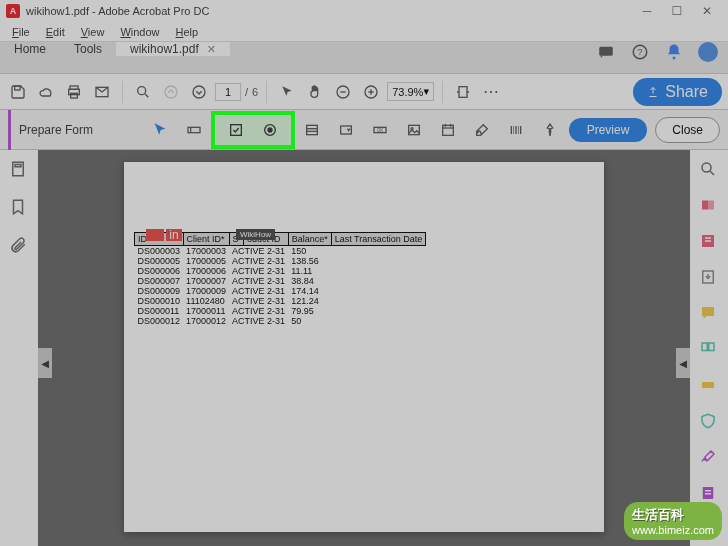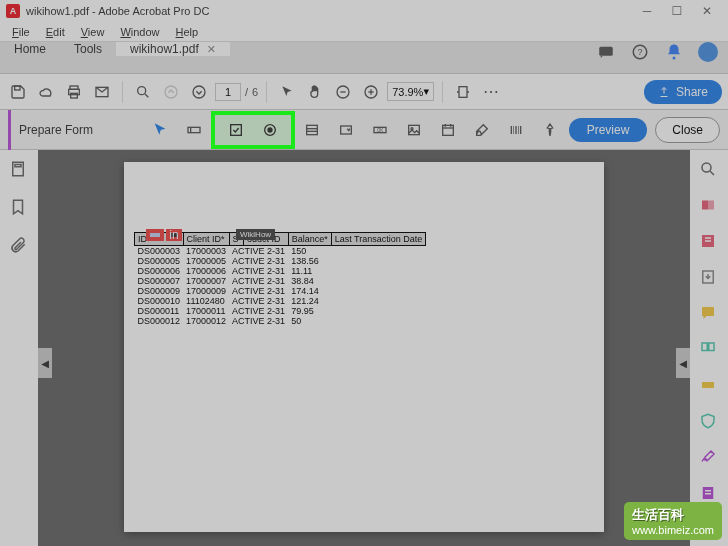--- a/index.html
+++ b/index.html
@@ -25,21 +25,21 @@
 .tabbar .right-icons .bell { color: #3b82f6; }
 .tabbar .right-icons .avatar { width: 20px; height: 20px; border-radius: 50%; background: #4a90e2; }
 
 .toolbar { height: 36px; background: #fff; border-bottom: 1px solid #ccc; display: flex; align-items: center; padding: 0 6px; gap: 4px; }
 .toolbar .tool-ico { width: 24px; height: 24px; display: flex; align-items: center; justify-content: center; color: #555; border-radius: 3px; }
 .toolbar .sep { width: 1px; height: 22px; background: #ddd; margin: 0 4px; }
 .toolbar .page-num input { width: 26px; text-align: center; border: 1px solid #ccc; font-size: 11px; padding: 2px; }
 .toolbar .page-num { font-size: 11px; color: #555; display: flex; align-items: center; gap: 4px; }
 .toolbar .zoom-sel { font-size: 11px; border: 1px solid #ccc; padding: 2px 4px; background: #fff; display: flex; align-items: center; }
 .toolbar .spacer { flex: 1; }
-.toolbar .share-btn { background: #2680eb; color: #fff; border-radius: 14px; padding: 5px 14px; font-size: 12px; display: flex; align-items: center; gap: 6px; }
+.toolbar .share-btn { background: #2680eb; color: #fff; border-radius: 14px; padding: 5px 14px; font-size: 16px; display: flex; align-items: center; gap: 6px; }
 
 .formbar { height: 40px; background: #f5f5f5; border-bottom: 1px solid #ccc; display: flex; align-items: center; padding: 0 8px; }
 .formbar .label { font-size: 12px; color: #333; font-weight: 500; border-left: 3px solid #b84dd6; padding-left: 8px; height: 40px; display: flex; align-items: center; }
 .formbar .spacer1 { width: 50px; }
 .formbar .form-ico { width: 26px; height: 26px; display: flex; align-items: center; justify-content: center; color: #555; margin: 0 4px; border: 1px solid transparent; }
 .formbar .form-ico svg { width: 16px; height: 16px; }
 .formbar .arrow { color: #2680eb; }
 .formbar .highlight-box { border: 4px solid #1ae81a; padding: 2px 4px; display: flex; align-items: center; background: rgba(30,232,30,0.1); }
 .formbar .spacer { flex: 1; }
 .formbar .preview-btn { background: #2680eb; color: #fff; border-radius: 14px; padding: 5px 18px; font-size: 12px; }
@@ -50,32 +50,32 @@
 .left-rail .rail-ico { width: 20px; height: 20px; color: #666; }
 .page-area { flex: 1; display: flex; align-items: flex-start; justify-content: center; padding: 12px 0; position: relative; }
 .page-scroll-l, .page-scroll-r { position: absolute; top: 50%; width: 14px; height: 30px; background: #ccc; display: flex; align-items: center; justify-content: center; font-size: 10px; color: #333; }
 .page-scroll-l { left: 0; }
 .page-scroll-r { right: 0; }
 
 .page { width: 480px; height: 370px; background: #fff; box-shadow: 0 2px 8px rgba(0,0,0,0.4); padding: 70px 10px 10px 10px; font-size: 9px; position: relative; }
 .data-table { border-collapse: collapse; }
 .data-table th { border: 1px solid #000; padding: 1px 3px; background: #ddd; font-size: 9px; text-align: left; font-weight: normal; }
 .data-table td { padding: 0 3px; font-size: 9px; white-space: nowrap; }
-.field-overlay { position: absolute; border: 4px solid #ef4444; background: rgba(180,200,255,0.6); font-size: 12px; display: flex; align-items: center; justify-content: center; }
+.field-overlay { position: absolute; border: 6px solid #ef4444; background: rgba(180,200,255,0.6); font-size: 12px; display: flex; align-items: center; justify-content: center; }
 .fo1 { top: 67px; left: 22px; width: 18px; height: 12px; }
 .fo2 { top: 67px; left: 42px; width: 16px; height: 12px; background: #333; color: #fff; }
 .fo-tip { position: absolute; top: 67px; left: 112px; background: #444; color: #fff; font-size: 8px; padding: 1px 4px; }
 
 .right-rail { width: 38px; background: #fff; display: flex; flex-direction: column; align-items: center; padding-top: 10px; gap: 16px; }
 .right-rail .rrail-ico { width: 20px; height: 20px; }
 
 .dim-overlay { position: absolute; inset: 0; background: rgba(60,60,60,0.28); pointer-events: none; z-index: 5; }
 .highlight-box { position: relative; z-index: 10; }
 
-.watermark { position: absolute; right: 6px; bottom: 6px; z-index: 20; background: #7cb342; color: #fff; padding: 4px 8px; font-size: 13px; border-radius: 5px; font-weight: bold; text-shadow: 1px 1px 0 #406020; }
+.watermark { position: absolute; right: 6px; bottom: 6px; z-index: 20; background: #7cb342; color: #fff; padding: 4px 8px; font-size: 13px; border-radius: 14px; font-weight: bold; text-shadow: 1px 1px 0 #406020; }
 .watermark .sub { font-size: 11px; color: #fff; font-weight: normal; display: block; text-shadow: none; }
 </style>
 </head>
 <body>
 
 <div class="titlebar">
   <span class="app-icon">A</span>
   <span class="title-text">wikihow1.pdf - Adobe Acrobat Pro DC</span>
   <div class="win-controls">
     <div>─</div>

